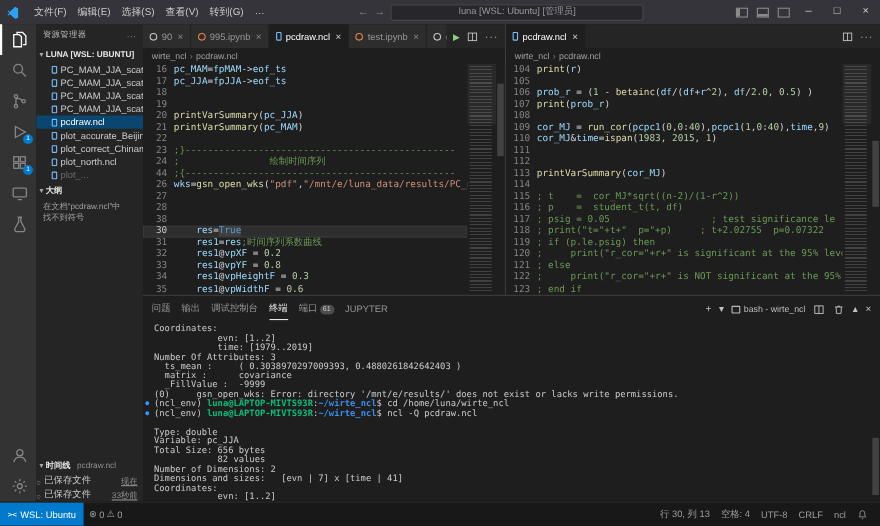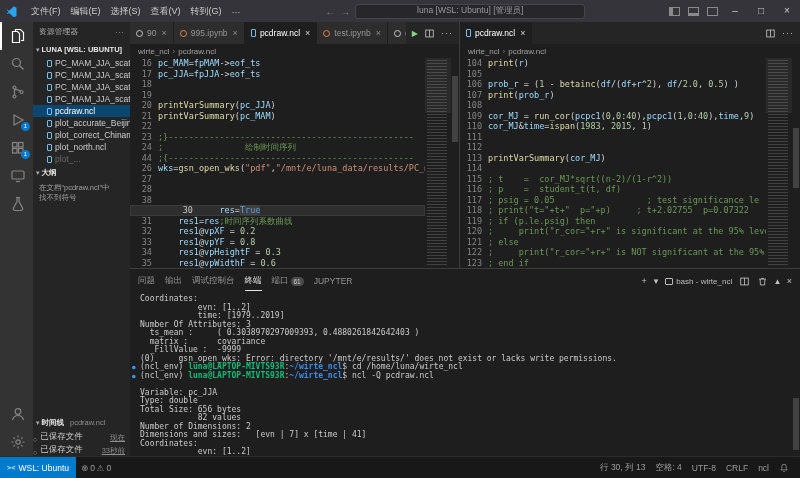--- a/index.html
+++ b/index.html
@@ -72,21 +72,21 @@
   .tab-actions { margin-left:auto; display:flex; align-items:center; gap:6px; padding:0 6px; color:#c5c5c5; }
   .tab-actions svg { width:11px; height:11px; fill:none; stroke:currentColor; stroke-width:1.2; }
   .run-glyph { color:#89d185; font-size:8px; }
   .more-glyph { font-size:9px; letter-spacing:1px; }
   .breadcrumb { height:14px; flex:0 0 14px; display:flex; align-items:center; gap:3px; padding-left:8px; font-size:8px; color:#a0a0a0; background:#1e1e1e; }
   .crumb-sep { color:#7a7a7a; }
 
   .code-area { position:relative; flex:1; overflow:hidden; font-family:"DejaVu Sans Mono",monospace; font-size:8.5px; }
   .code-lines { position:absolute; inset:0 34px 0 0; overflow:hidden; }
   .code-line { display:flex; height:10.5px; line-height:10.5px; white-space:pre; }
-  .code-line.current { background:#2e2e2e; box-shadow:inset 0 0 0 1px #3a3a3a;padding-left:41px; }
+  .code-line.current { background:#2e2e2e; box-shadow:inset 0 0 0 1px #3a3a3a; }
   .ln { width:28px; flex:0 0 28px; text-align:right; padding-right:6px; color:#858585; }
   .code-line.current .ln { color:#c6c6c6; }
   .lc { flex:1; color:#d4d4d4; }
   .tk-t{color:#d4d4d4}.tk-v{color:#9cdcfe}.tk-f{color:#dcdcaa}.tk-n{color:#b5cea8}
   .tk-s{color:#ce9178}.tk-c{color:#6a9955}.tk-k{color:#569cd6}
   .sel { background:#404040; }
   .minimap { position:absolute; top:0; bottom:0; right:8px; width:26px; background-color:#1e1e1e; }
   .minimap::before { content:""; position:absolute; inset:2px 4px 2px 2px;
     background:repeating-linear-gradient(180deg, rgba(190,190,190,.22) 0 1px, transparent 1px 3px); }
   .minimap::after { content:""; position:absolute; left:0; right:0; top:0; height:55px; background:rgba(255,255,255,.05); }
@@ -468,22 +468,22 @@
             <div class="term-line"><span class="tm-t">            evn: [1..2]</span></div>
             <div class="term-line"><span class="tm-t">            time: [1979..2019]</span></div>
             <div class="term-line"><span class="tm-t">Number Of Attributes: 3</span></div>
             <div class="term-line"><span class="tm-t">  ts_mean :     ( 0.3038970297009393, 0.4880261842642403 )</span></div>
             <div class="term-line"><span class="tm-t">  matrix :      covariance</span></div>
             <div class="term-line"><span class="tm-t">  _FillValue :  -9999</span></div>
             <div class="term-line"><span class="tm-t">(0)     gsn_open_wks: Error: directory '/mnt/e/results/' does not exist or lacks write permissions.</span></div>
             <div class="term-line"><span class="term-dot">●</span><span class="tm-t">(ncl_env) </span><span class="tm-g">luna@LAPTOP-MIVTS93R</span><span class="tm-t">:</span><span class="tm-b">~/wirte_ncl</span><span class="tm-t">$ cd /home/luna/wirte_ncl</span></div>
             <div class="term-line"><span class="term-dot">●</span><span class="tm-t">(ncl_env) </span><span class="tm-g">luna@LAPTOP-MIVTS93R</span><span class="tm-t">:</span><span class="tm-b">~/wirte_ncl</span><span class="tm-t">$ ncl -Q pcdraw.ncl</span></div>
             <div class="term-line"></div>
+            <div class="term-line"><span class="tm-t">Type: double</span></div>
             <div class="term-line"><span class="tm-t">Variable: pc_JJA</span></div>
-            <div class="term-line"><span class="tm-t">Type: double</span></div>
             <div class="term-line"><span class="tm-t">Total Size: 656 bytes</span></div>
             <div class="term-line"><span class="tm-t">            82 values</span></div>
             <div class="term-line"><span class="tm-t">Number of Dimensions: 2</span></div>
             <div class="term-line"><span class="tm-t">Dimensions and sizes:   [evn | 7] x [time | 41]</span></div>
             <div class="term-line"><span class="tm-t">Coordinates:</span></div>
             <div class="term-line"><span class="tm-t">            evn: [1..2]</span></div>
           </div>
         <div class="panel-sb">
             <div class="thumb"></div>
           </div>

